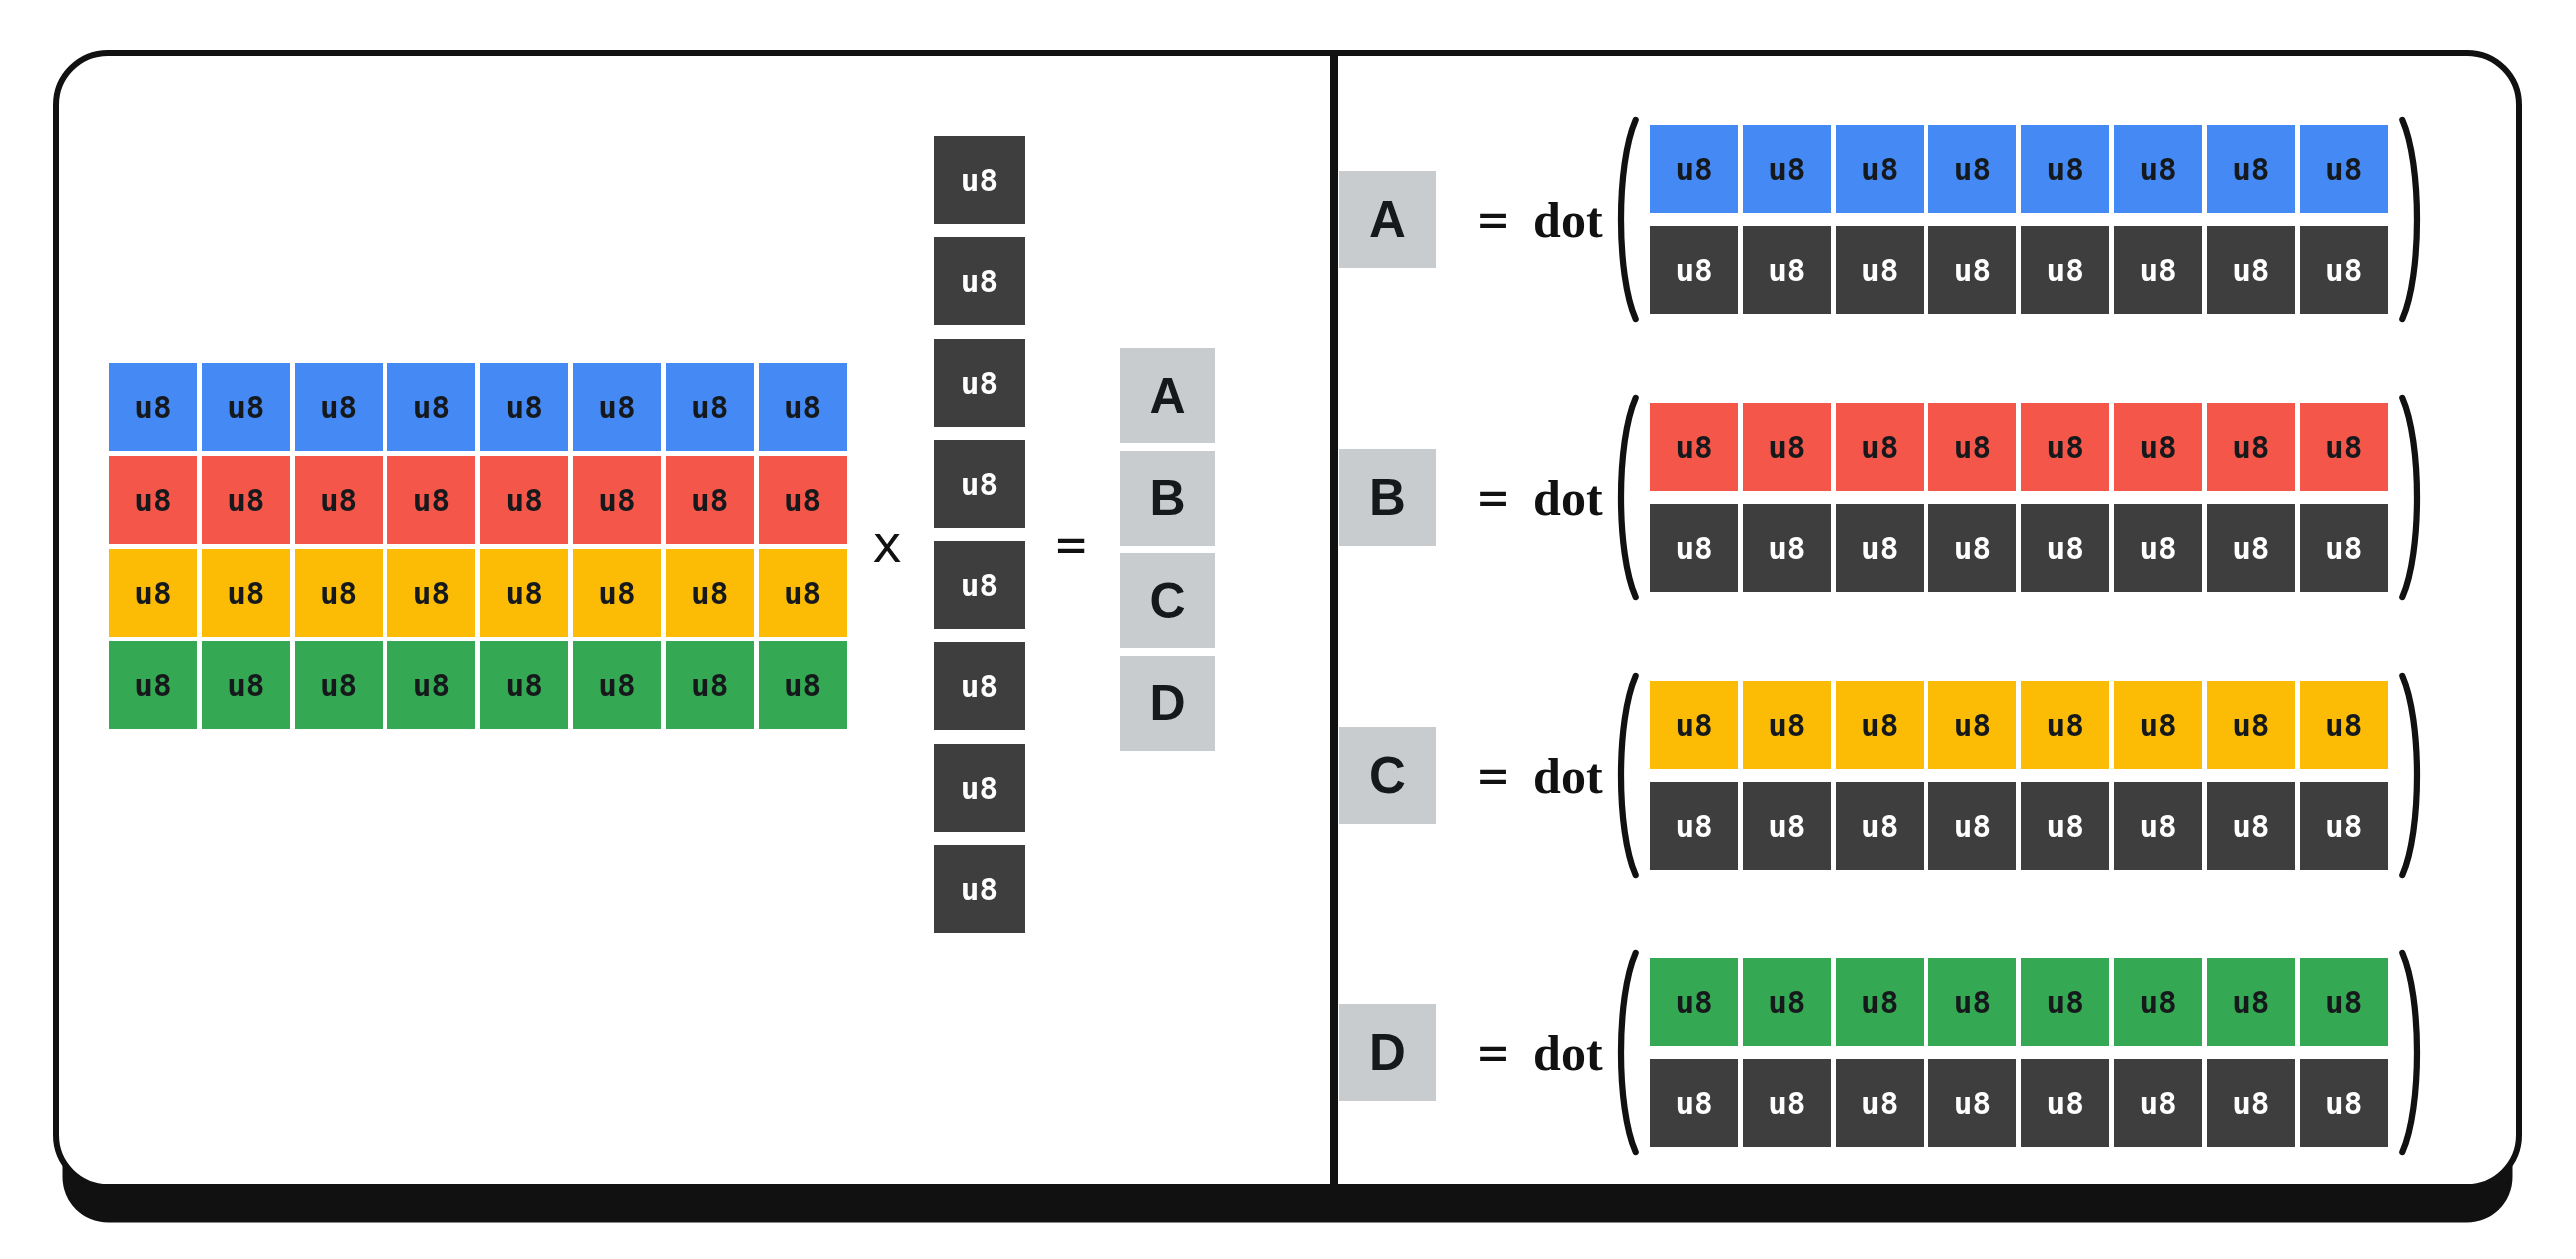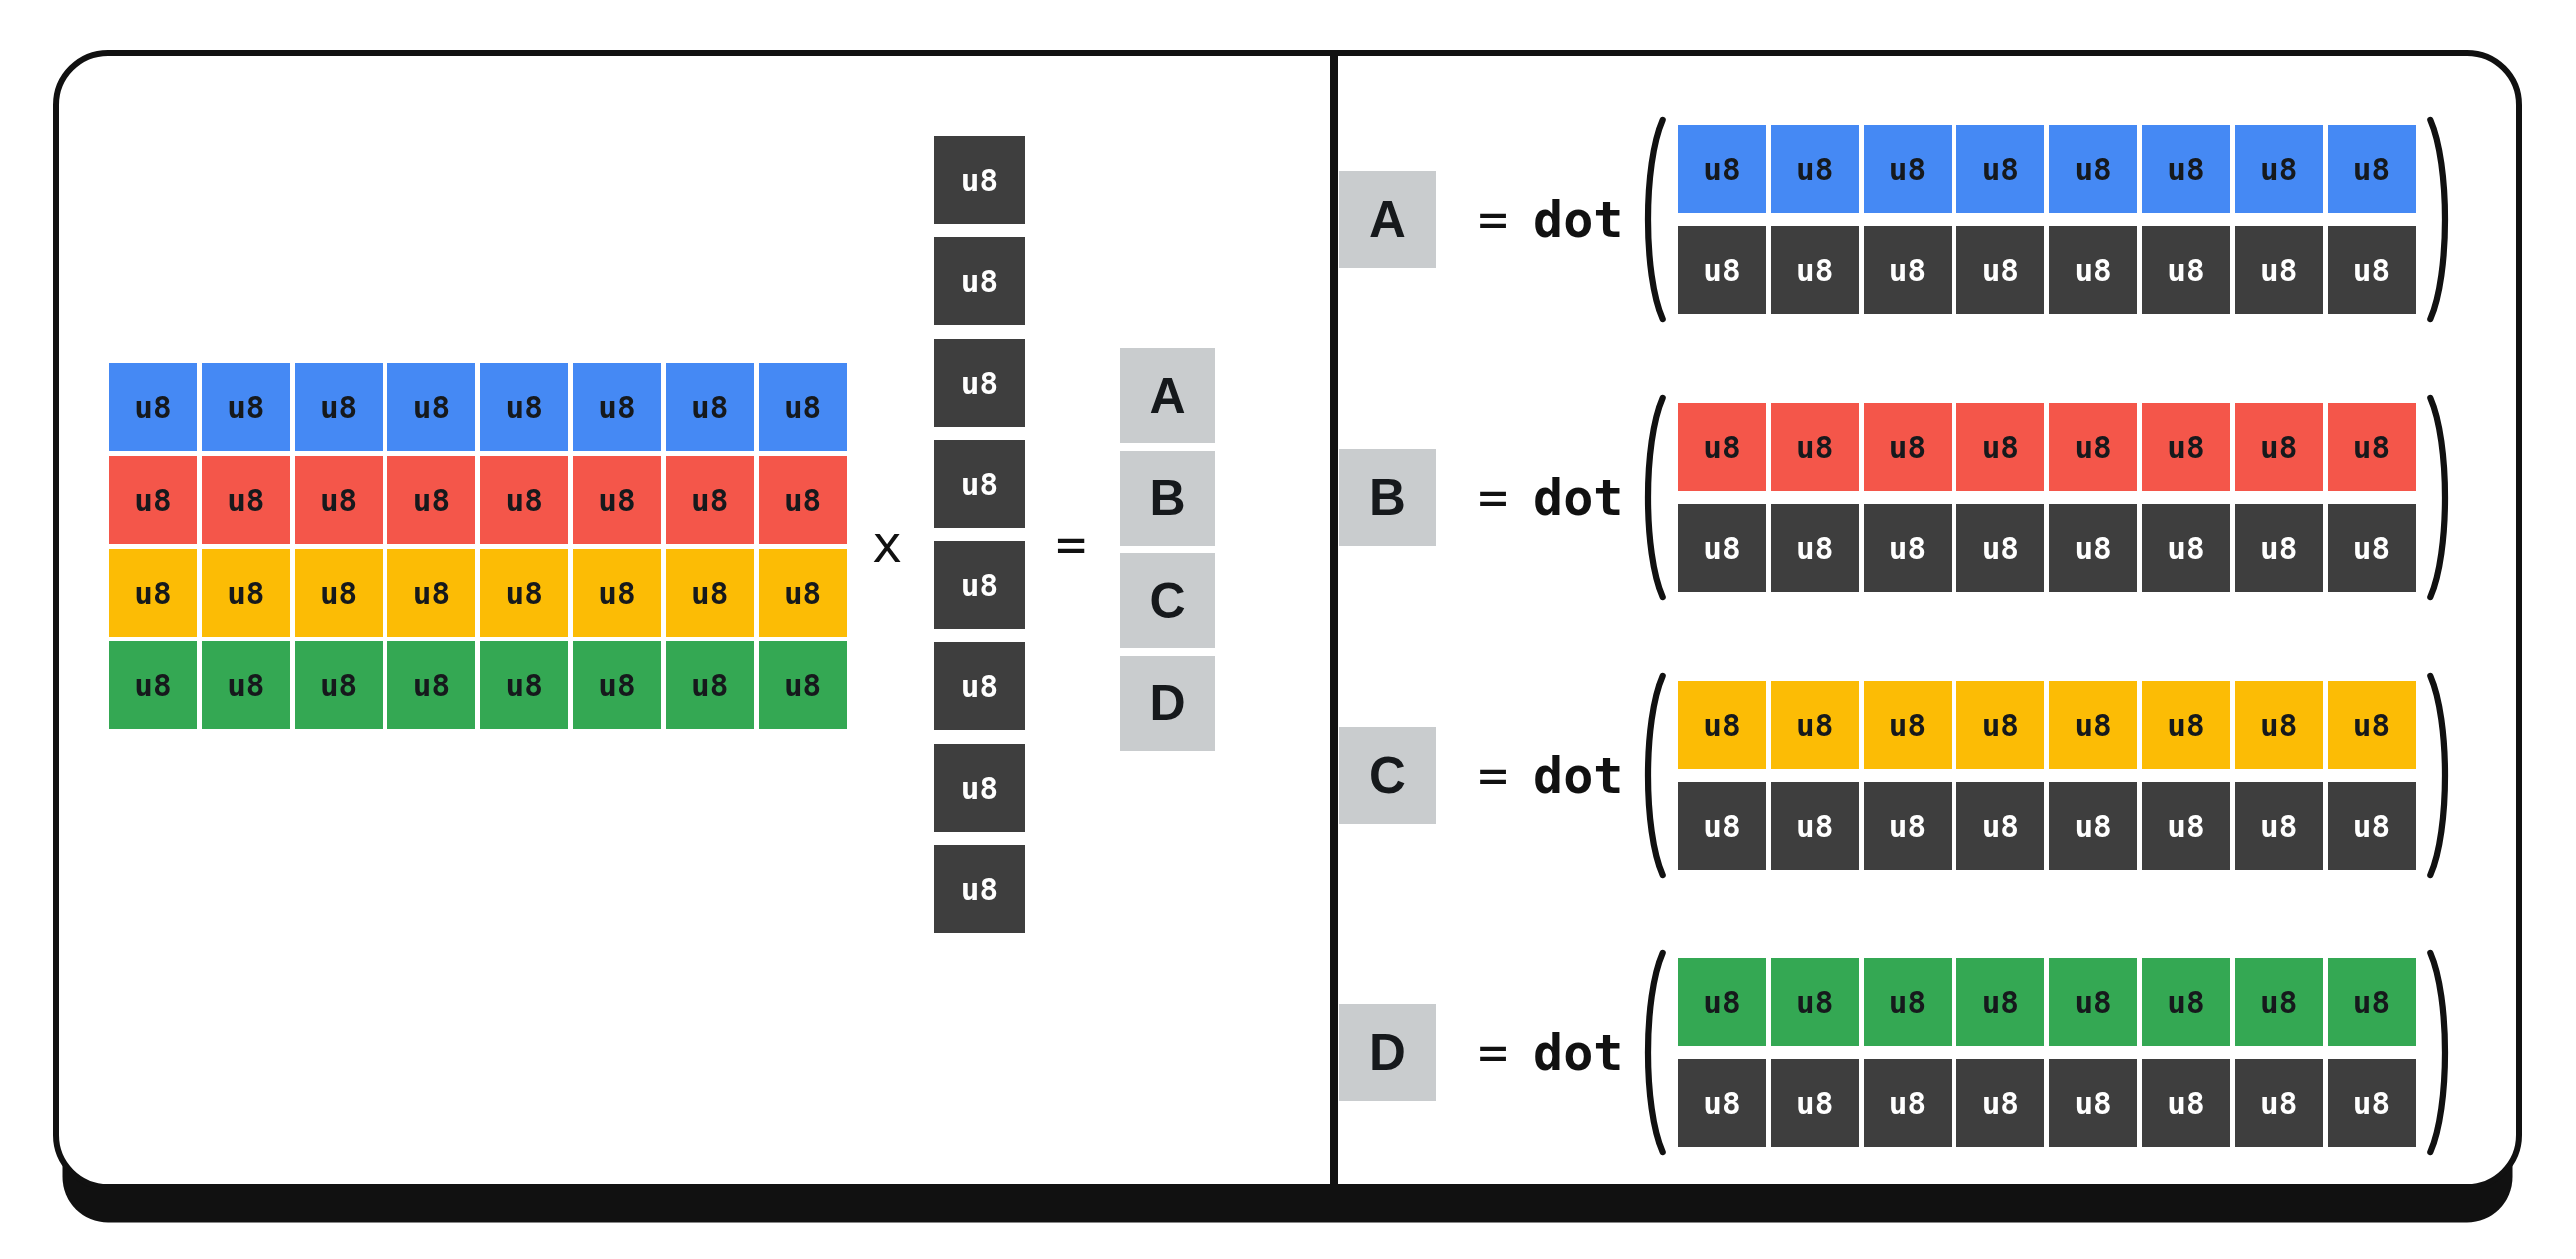--- a/index.html
+++ b/index.html
@@ -90,21 +90,21 @@
     background: var(--gray);
     display: flex; align-items: center; justify-content: center;
     font-weight: bold; font-size: 51px; color: var(--text-dark);
     margin-right: 42px;
   }
   .mono {
     font-family: "DejaVu Sans Mono", monospace;
     font-size: 50px; color: #111111;
   }
   .eq { margin-right: 25px; }
-  .fn { margin-right: 13px; font-weight: 600; }
+  .fn { margin-right: 6px; font-weight: 600; font-family: Liberation Serif, serif; }
 
   .paren { width: 32px; height: 221px; flex: 0 0 auto; }
   .paren path { fill: none; stroke: #111111; stroke-width: 7px; stroke-linecap: round; }
 
   .grows {
     display: flex; flex-direction: column; gap: 13.3px;
     margin: 0 9.5px;
   }
   .grow { display: flex; gap: 4.8px; }
 </style>

